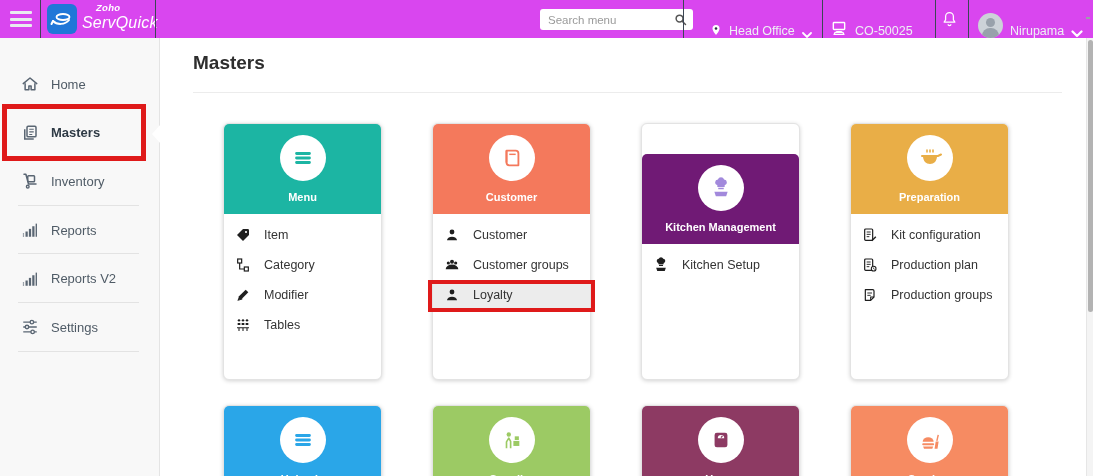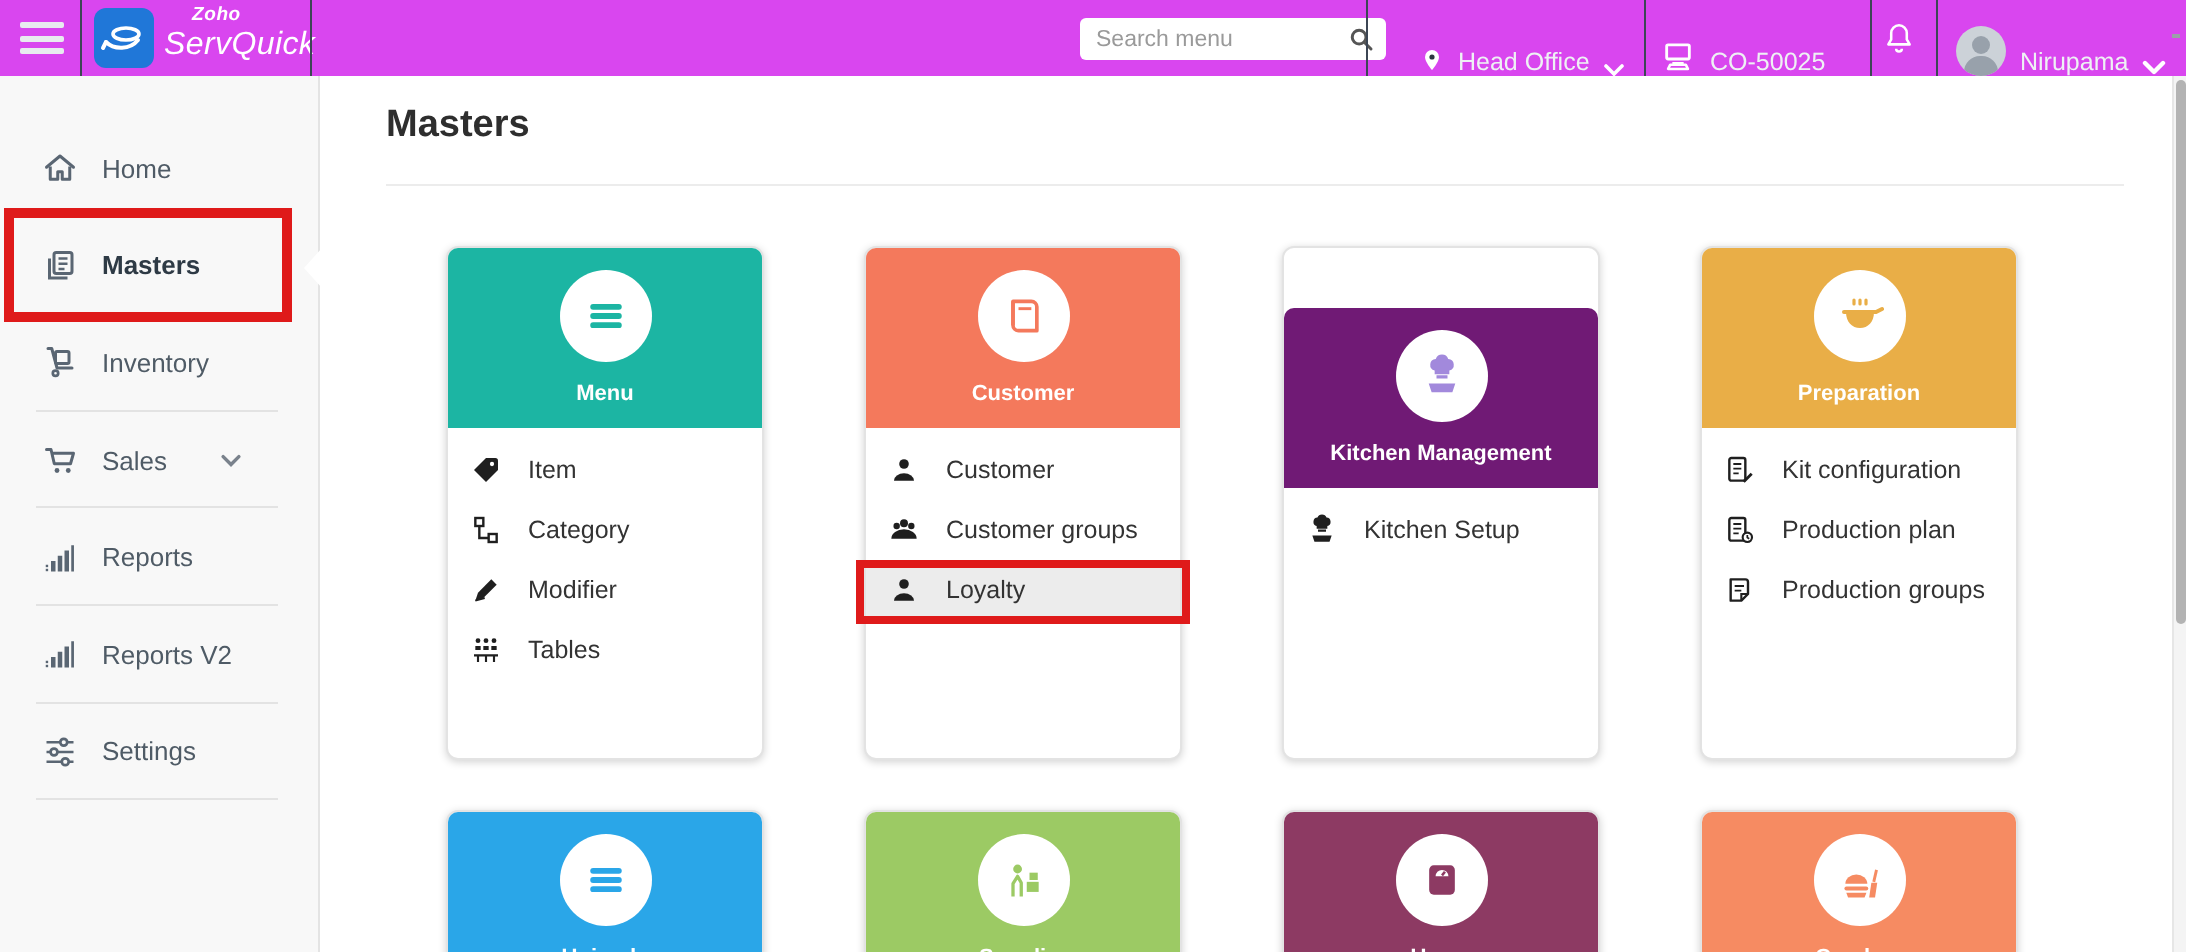--- a/index.html
+++ b/index.html
@@ -179,31 +179,20 @@
     <li class="side-item">
       <svg class="side-ic" viewBox="0 0 24 24">
         <rect x="9" y="5" width="9" height="8" rx="1" fill="none" stroke="currentColor" stroke-width="2"></rect>
         <path d="M4 3 h2.5 l3.5 13 h10" fill="none" stroke="currentColor" stroke-width="2" stroke-linecap="round" stroke-linejoin="round"></path>
         <circle cx="9" cy="19.5" r="1.8" fill="none" stroke="currentColor" stroke-width="1.8"></circle>
       </svg>
       <span class="side-label">Inventory</span>
     </li>
     <li class="side-item">
       <svg class="side-ic" viewBox="0 0 24 24">
-        <path d="M3 5 h3 l2.2 9.5 H19 l2 -7 H7" fill="none" stroke="currentColor" stroke-width="2" stroke-linecap="round" stroke-linejoin="round"></path>
-        <circle cx="10" cy="19" r="1.6" fill="currentColor"></circle>
-        <circle cx="17.5" cy="19" r="1.6" fill="currentColor"></circle>
-      </svg>
-      <span class="side-label">Sales</span>
-      <svg class="side-chevron" width="11" height="7" viewBox="0 0 12 8">
-        <path d="M1.5 1.5 L6 6 L10.5 1.5" fill="none" stroke="currentColor" stroke-width="2" stroke-linecap="round"></path>
-      </svg>
-    </li>
-    <li class="side-item">
-      <svg class="side-ic" viewBox="0 0 24 24">
         <rect x="2.5" y="16.5" width="1.6" height="1.6" fill="currentColor"></rect>
         <rect x="2.5" y="19.2" width="1.6" height="1.6" fill="currentColor"></rect>
         <rect x="6" y="14" width="3" height="7" fill="currentColor"></rect>
         <rect x="10.5" y="10.5" width="3" height="10.5" fill="currentColor"></rect>
         <rect x="15" y="7" width="3" height="14" fill="currentColor"></rect>
         <rect x="19.5" y="3.5" width="1.8" height="17.5" fill="currentColor"></rect>
       </svg>
       <span class="side-label">Reports</span>
     </li>
     <li class="side-item">

